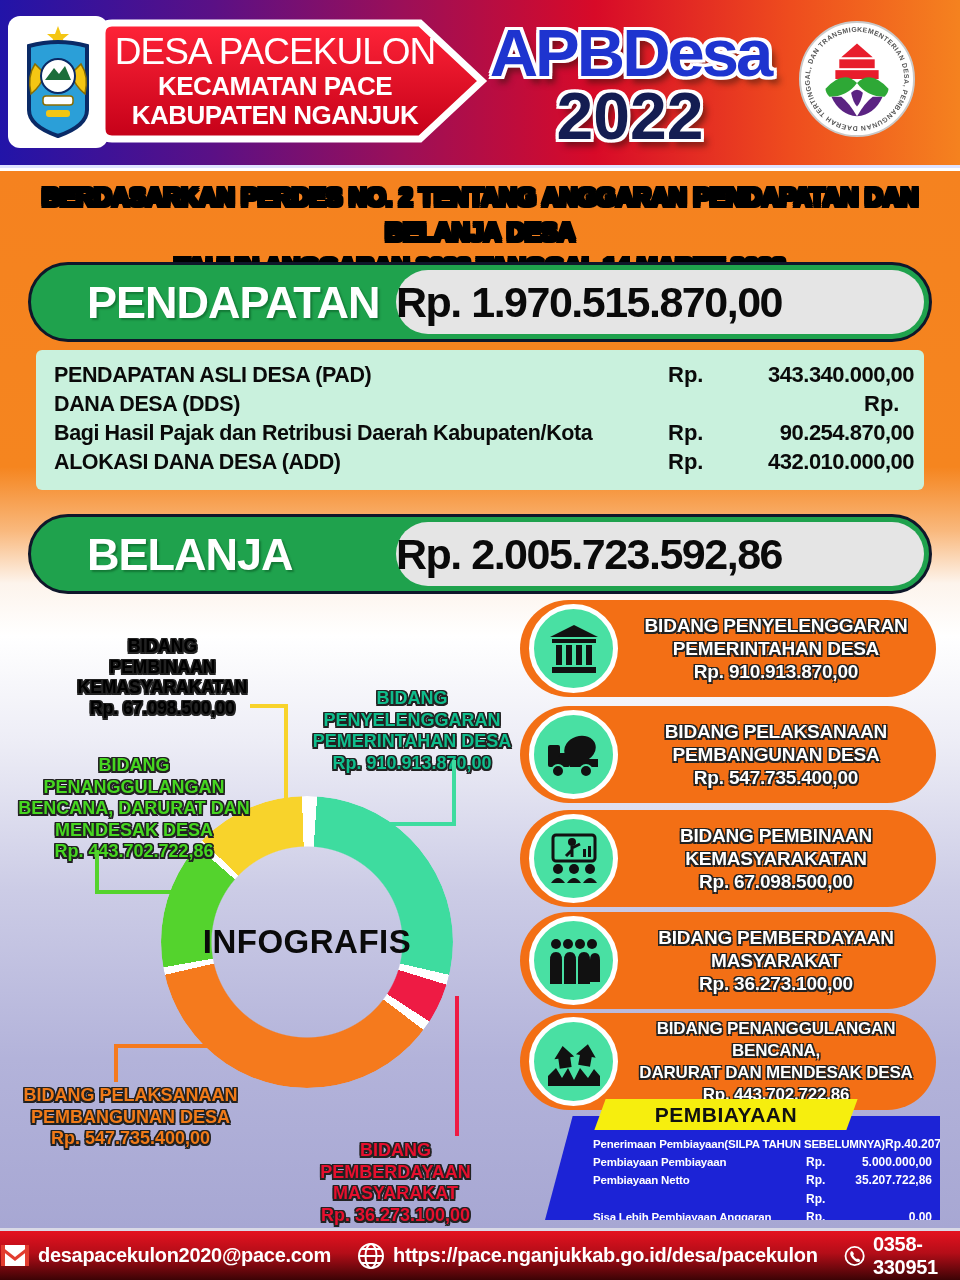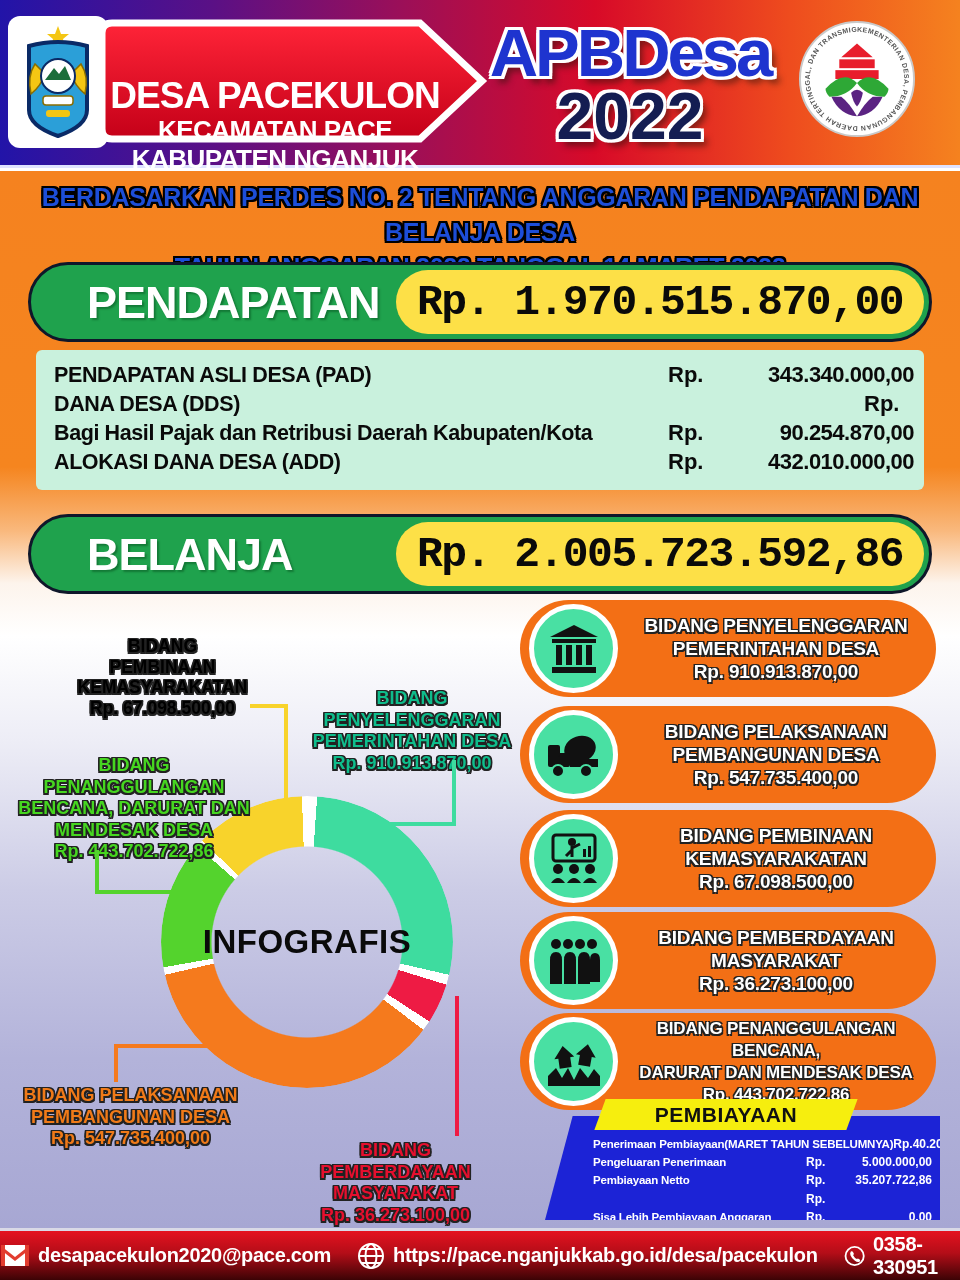--- a/index.html
+++ b/index.html
@@ -7,46 +7,46 @@
   .poster { position:relative; width:960px; height:1280px; overflow:hidden; background:#fff; }
 
   
   .header-band { position:absolute; left:0; top:0; width:960px; height:168px;
     background:linear-gradient(90deg,#2214a8 0%,#5a1086 22%,#9c0f58 42%,#d80a28 62%,#ee4b1e 82%,#f5821f 100%);
     border-bottom:3px solid #dfe3ff; }
   .logo-card { position:absolute; left:8px; top:16px; width:100px; height:132px; background:#fff; border-radius:12px;
     display:flex; align-items:center; justify-content:center; }
   .banner-wrap { position:absolute; left:96px; top:18px; width:392px; height:126px; }
   .banner-text { position:absolute; left:14px; top:14px; width:330px; height:98px; text-align:center; color:#fff; }
-  .banner-line1 { font-size:37px; font-weight:bold; letter-spacing:-1px; line-height:40px;margin-top:44px; }
+  .banner-line1 { font-size:37px; font-weight:normal; letter-spacing:-1px; line-height:40px; }
   .banner-line2 { font-size:26px; font-weight:bold; letter-spacing:-0.5px; line-height:29px; }
   .banner-line3 { font-size:26px; font-weight:bold; letter-spacing:-0.5px; line-height:29px; }
   .apbdesa { position:absolute; left:475px; top:14px; width:310px; text-align:center;
     font-size:67px; font-weight:bold; letter-spacing:-3px; color:#1e34cf;
     text-shadow:-3px -3px 0 #fff,3px -3px 0 #fff,-3px 3px 0 #fff,3px 3px 0 #fff,0 -3px 0 #fff,0 3px 0 #fff,-3px 0 0 #fff,3px 0 0 #fff,6px 7px 6px rgba(40,20,10,.55); }
   .year2022 { position:absolute; left:475px; top:78px; width:310px; text-align:center;
     font-size:66px; font-weight:bold; letter-spacing:0px; color:#141d52;
     text-shadow:-3px -3px 0 #fff,3px -3px 0 #fff,-3px 3px 0 #fff,3px 3px 0 #fff,0 -3px 0 #fff,0 3px 0 #fff,-3px 0 0 #fff,3px 0 0 #fff,6px 7px 6px rgba(40,20,10,.55); }
   .kemendesa { position:absolute; left:798px; top:20px; width:118px; height:118px; }
 
   
   .main-bg { position:absolute; left:0; top:171px; width:960px; height:1057px;
     background:linear-gradient(180deg,#f5821f 0%,#f5851f 28%,#f9b87c 34%,#fdf4ec 39%,#ffffff 44%,#ededf6 54%,#ccccE6 68%,#b3b3da 84%,#a7a7d3 100%); }
 
-  .perdes { position:absolute; left:0; top:180px; width:960px; text-align:center; color:#1d4ed8;
+  .perdes { position:absolute; left:0; top:180px; width:960px; text-align:center; color:#000000;
     font-weight:bold; font-size:25px; line-height:35px; letter-spacing:-0.3px;
     text-shadow:-2px -2px 0 #000,2px -2px 0 #000,-2px 2px 0 #000,2px 2px 0 #000,0 -2px 0 #000,0 2px 0 #000,-2px 0 0 #000,2px 0 0 #000; }
 
   
   .section-pill { position:absolute; left:28px; width:904px; height:80px; background:#1fa24d;
     border:3px solid #0f172a; border-radius:42px; }
   .section-label { position:absolute; left:56px; top:12px; font-size:45px; font-weight:bold; color:#fff; letter-spacing:-1px;
     text-shadow:2px 2px 2px rgba(0,60,20,.4); }
-  .section-amount-pill { position:absolute; right:5px; top:5px; width:528px; height:64px; background:#fde047;
-    border-radius:34px; display:flex; align-items:center; justify-content:center;font-family:Liberation Mono, monospace; }
+  .section-amount-pill { position:absolute; right:5px; top:5px; width:528px; height:64px; background:#e5e5e5;
+    border-radius:34px; display:flex; align-items:center; justify-content:flex-start; }
   .section-amount { font-size:43px; font-weight:bold; color:#0a0a0a; letter-spacing:-1.5px; }
   .pill-pendapatan { top:262px; }
   .pill-belanja { top:514px; }
 
   
   .mint-panel { position:absolute; left:36px; top:350px; width:888px; height:140px; background:#c9f1dd; border-radius:6px;
     padding:12px 10px 0 18px; }
   .mint-row { display:flex; align-items:baseline; height:29px; font-weight:bold; color:#0a0a0a; }
   .mint-label { flex:1; font-size:21.5px; letter-spacing:-0.4px; white-space:nowrap; }
   .mint-prefix { width:50px; font-size:22px; }
@@ -325,26 +325,26 @@
     <div class="bidang-text small">BIDANG PENANGGULANGAN  BENCANA,
 DARURAT DAN MENDESAK DESA
 Rp. 443.702.722,86</div>
   </div>
 
   <div class="pembiayaan-title">
     <span>PEMBIAYAAN</span>
   </div>
   <div class="pembiayaan-panel">
     <div class="pb-row">
-      <span class="pb-label">Penerimaan Pembiayaan(MARET TAHUN SEBELUMNYA)</span>
+      <span class="pb-label">Penerimaan Pembiayaan(SILPA TAHUN SEBELUMNYA)</span>
       <span class="pb-prefix">Rp.</span>
       <span class="pb-amount">40.207.722,86</span>
     </div>
     <div class="pb-row">
-      <span class="pb-label">Pengeluaran Penerimaan</span>
+      <span class="pb-label">Pembiayaan Pembiayaan</span>
       <span class="pb-prefix">Rp.</span>
       <span class="pb-amount">5.000.000,00</span>
     </div>
     <div class="pb-row">
       <span class="pb-label">Pembiayaan Netto</span>
       <span class="pb-prefix">Rp.</span>
       <span class="pb-amount">35.207.722,86</span>
     </div>
     <div class="pb-row">
       <span class="pb-label"></span>

